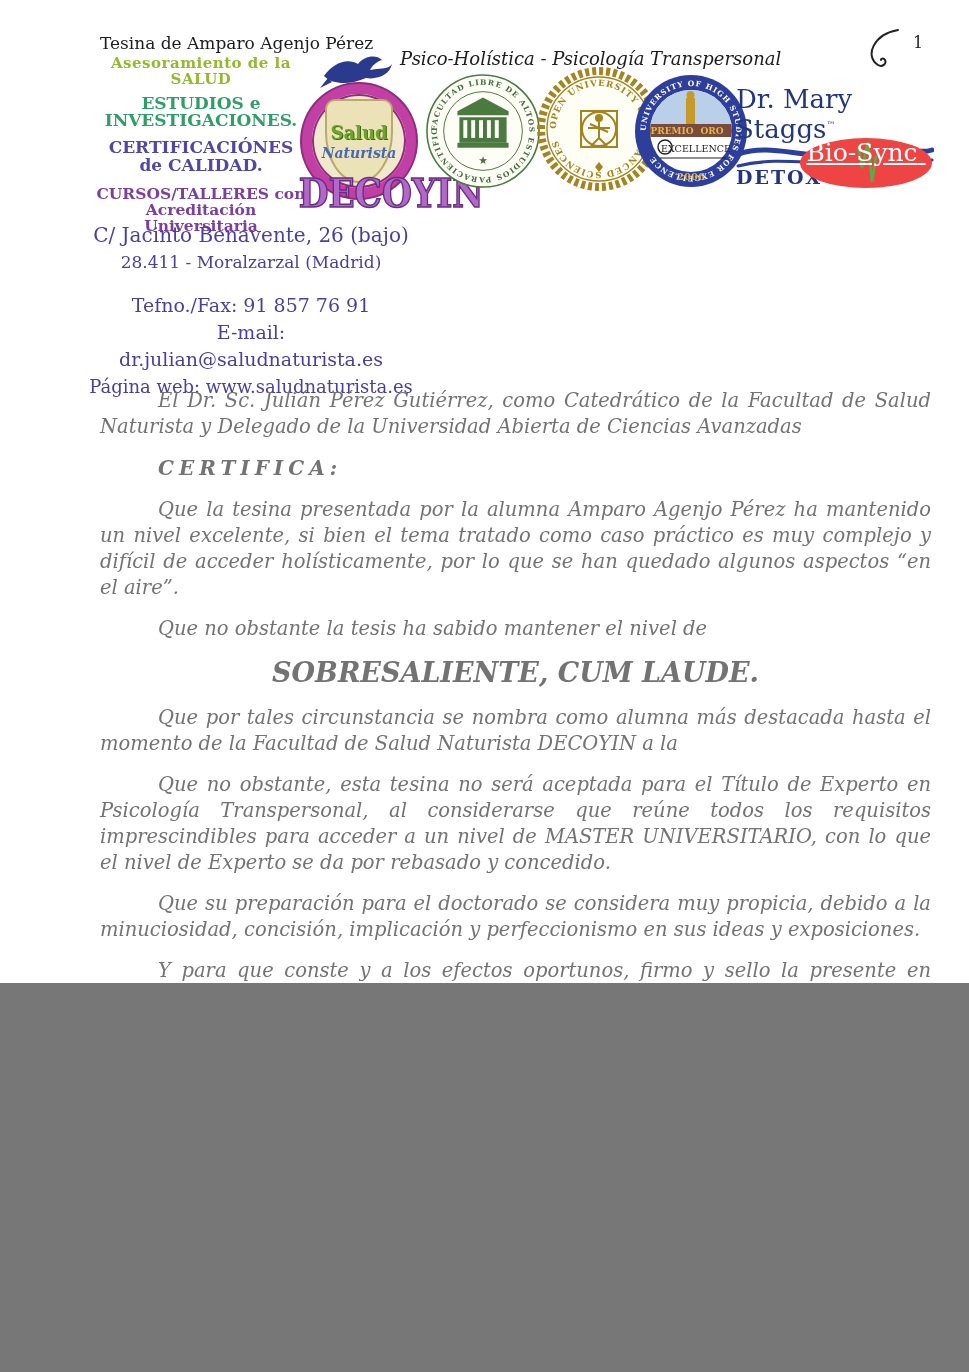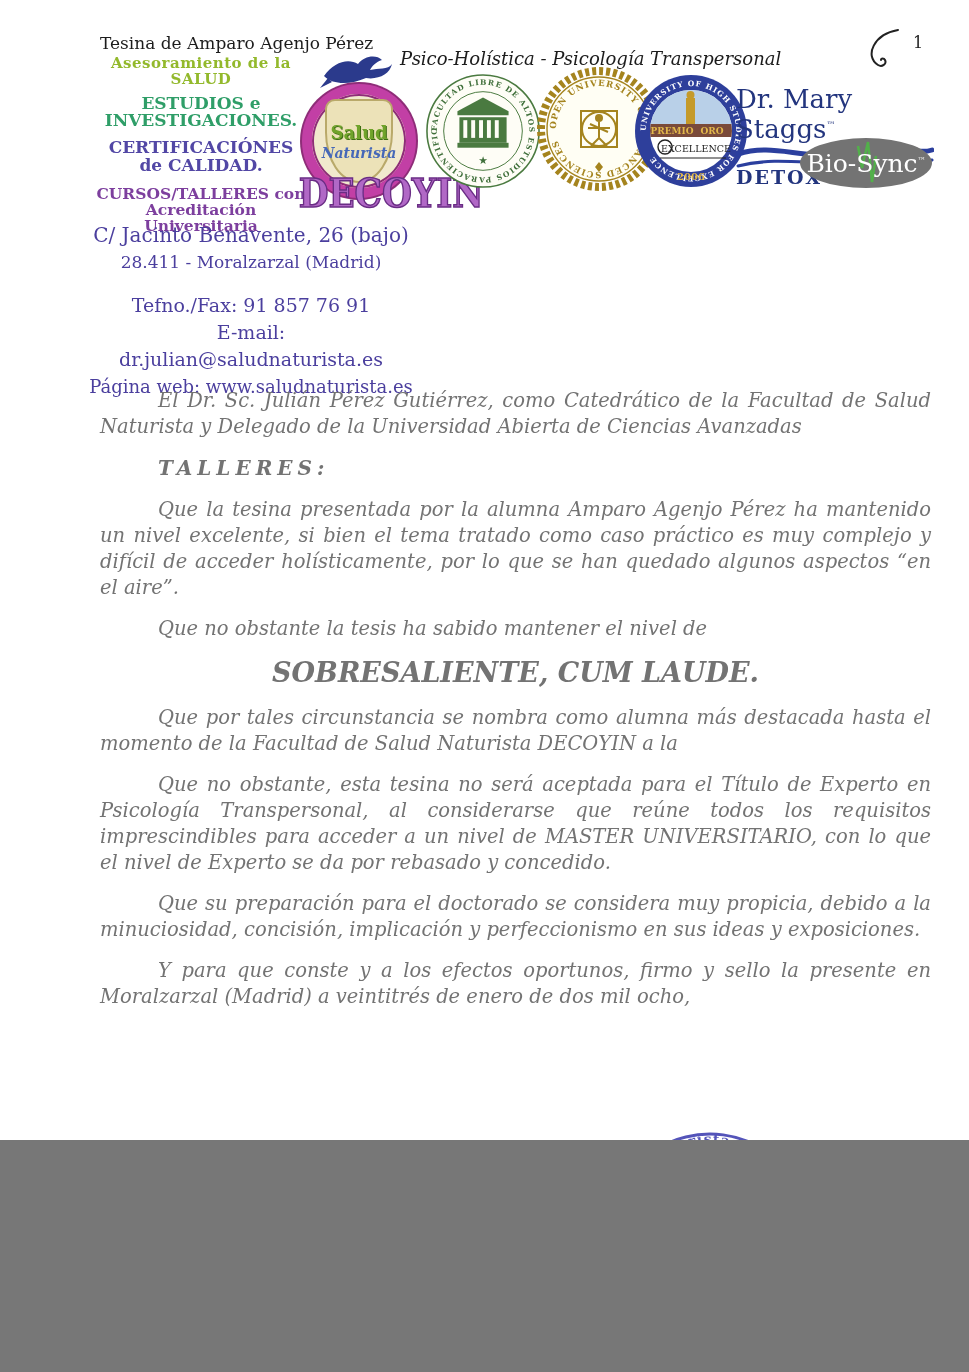--- a/index.html
+++ b/index.html
@@ -1,18 +1,18 @@
 <!DOCTYPE html>
 <html><head>
 <meta charset="utf-8">
 <style>
   * { margin:0; padding:0; box-sizing:border-box; }
   html,body { background:#777; }
   .page {
-    position:relative; width:969px; height:1140px; margin:0 auto;
+    position:relative; width:969px; height:983px; margin:0 auto;
     background:#ffffff; overflow:hidden;
     font-family:"DejaVu Serif", serif;
   }
   
   .hdr-left  { position:absolute; left:100px; top:33px; font-size:17px; color:#1c1c1c; }
   .hdr-center{ position:absolute; left:400px; top:48px; font-size:18px; font-style:italic; color:#1c1c1c; }
   .hdr-pagenum{ position:absolute; left:913px; top:33px; font-size:16px; color:#1c1c1c; }
   .hdr-flourish{ position:absolute; left:858px; top:26px; }
 
   
@@ -51,22 +51,22 @@
   .sealC { position:absolute; left:634px; top:74px; }
 
   
   .staggs { position:absolute; left:736px; top:84px; width:200px; color:#23357e; }
   .staggs .name { font-size:26px; }
   .staggs .tm { font-size:9px; vertical-align:super; }
   .staggs .waves { display:block; margin-top:-2px; }
   .staggs .detox { font-size:19px; font-weight:bold; letter-spacing:2px; margin-top:-6px; }
   .biosync {
      position:absolute; left:800px; top:138px; width:132px; height:50px;
-     background:#737373; border-radius:50%; display:flex; align-items:center; justify-content:center;
-     color:#ffffff; overflow:hidden;
+     background:#ef4444; border-radius:50%; display:flex; align-items:flex-start; justify-content:center;
+     color:#ffffff; overflow:hidden;text-decoration:underline;
   }
   .biosync .pulse { position:absolute; left:0; top:0; }
   .biosync .txt { position:relative; font-size:25px; }
   .biosync .tm { font-size:8px; vertical-align:super; }
 
   
   .contact { position:absolute; left:86px; top:222px; width:330px; text-align:center;
              color:#4b3f9e; }
   .contact div { line-height:27px; }
   .contact .c1 { font-size:20px; }
@@ -226,21 +226,21 @@
   <div class="contact">
     <div class="c1">C/ Jacinto Benavente, 26 (bajo)</div>
     <div class="c2">28.411 - Moralzarzal (Madrid)</div>
     <div class="c3">Tefno./Fax: 91 857 76 91</div>
     <div class="c4">E-mail: dr.julian@saludnaturista.es</div>
     <div class="c5">Página web: www.saludnaturista.es</div>
   </div>
 
   <div class="docbody">
     <p>El Dr. Sc. Julián Pérez Gutiérrez, como Catedrático de la Facultad de Salud Naturista y Delegado de la Universidad Abierta de Ciencias Avanzadas</p>
-    <div class="certifica">TALLERES:</div>
+    <div class="certifica">CERTIFICA:</div>
     <p>Que la tesina presentada por la alumna Amparo Agenjo Pérez ha mantenido un nivel excelente, si bien el tema tratado como caso práctico es muy complejo y difícil de acceder holísticamente, por lo que se han quedado algunos aspectos “en el aire”.</p>
     <p>Que no obstante la tesis ha sabido mantener el nivel de</p>
     <div class="bigline">SOBRESALIENTE, CUM LAUDE.</div>
     <p>Que por tales circunstancia se nombra como alumna más destacada hasta el momento de la Facultad de Salud Naturista DECOYIN a la</p>
     <p>Que no obstante, esta tesina no será aceptada para el Título de Experto en Psicología Transpersonal, al considerarse que reúne todos los requisitos imprescindibles para acceder a un nivel de MASTER UNIVERSITARIO, con lo que el nivel de Experto se da por rebasado y concedido.</p>
     <p>Que su preparación para el doctorado se considera muy propicia, debido a la minuciosidad, concisión, implicación y perfeccionismo en sus ideas y exposiciones.</p>
     <p>Y para que conste y a los efectos oportunos, firmo y sello la presente en Moralzarzal (Madrid) a veintitrés de enero de dos mil ocho,</p>
   </div>
 
   <div class="role">EL CATEDRÁTICO,</div>

